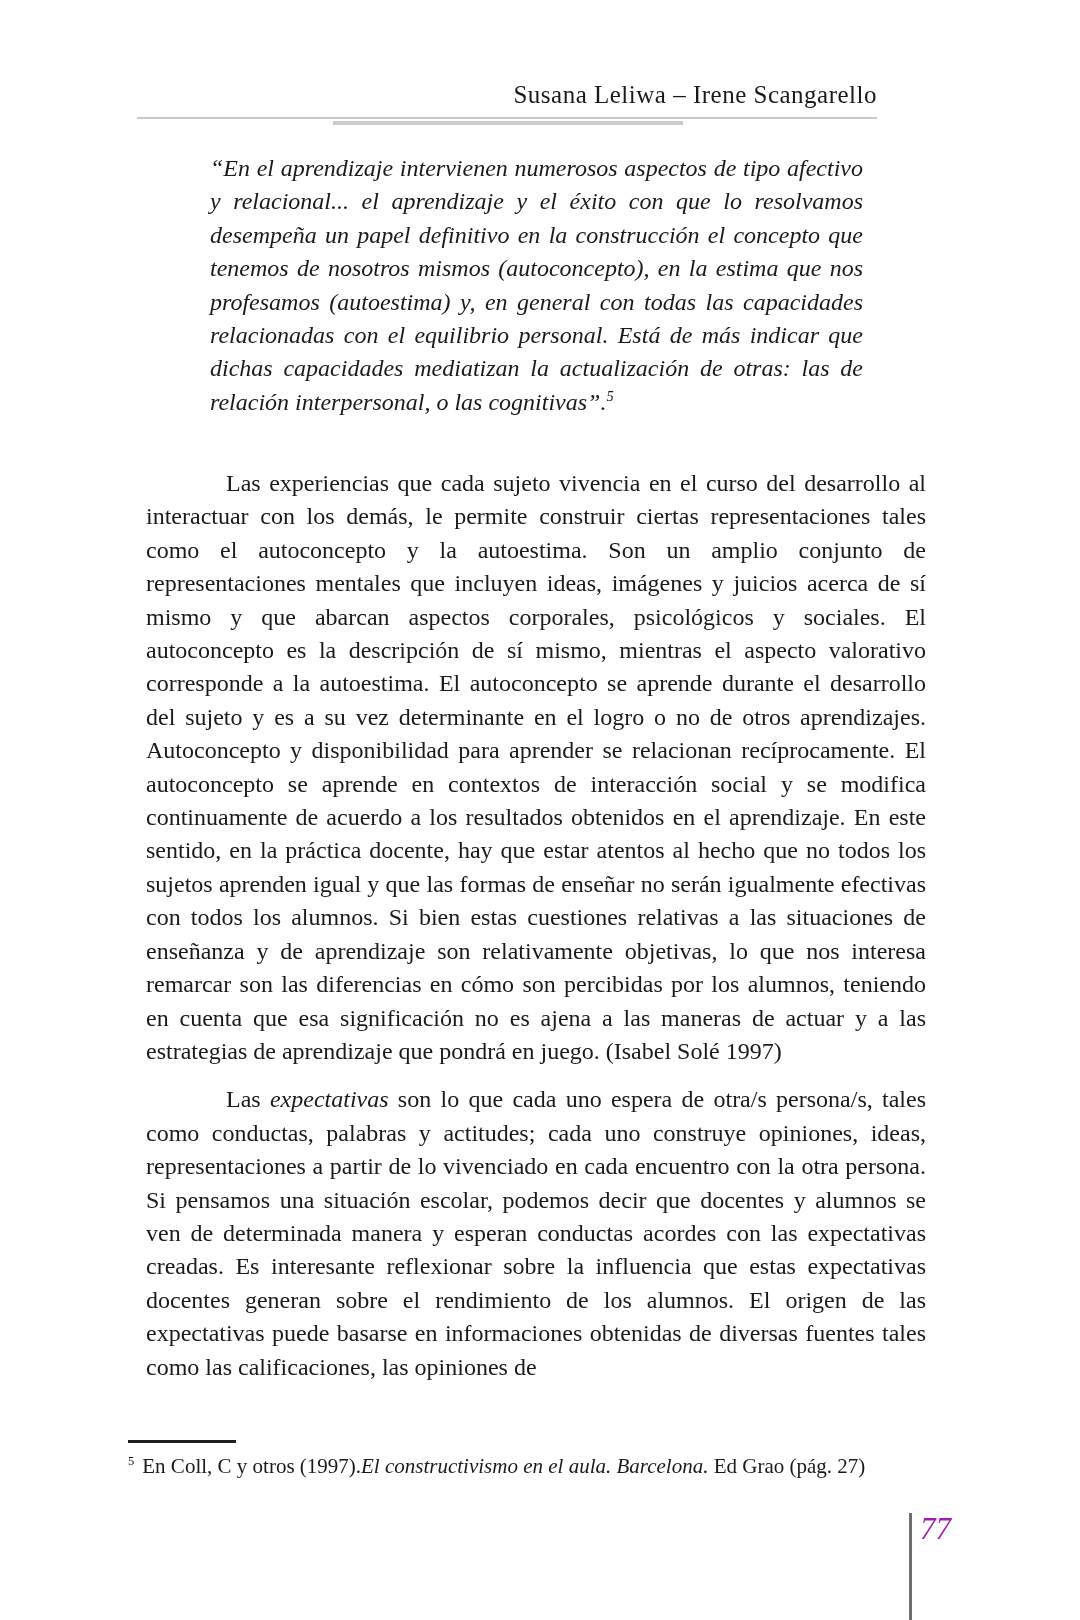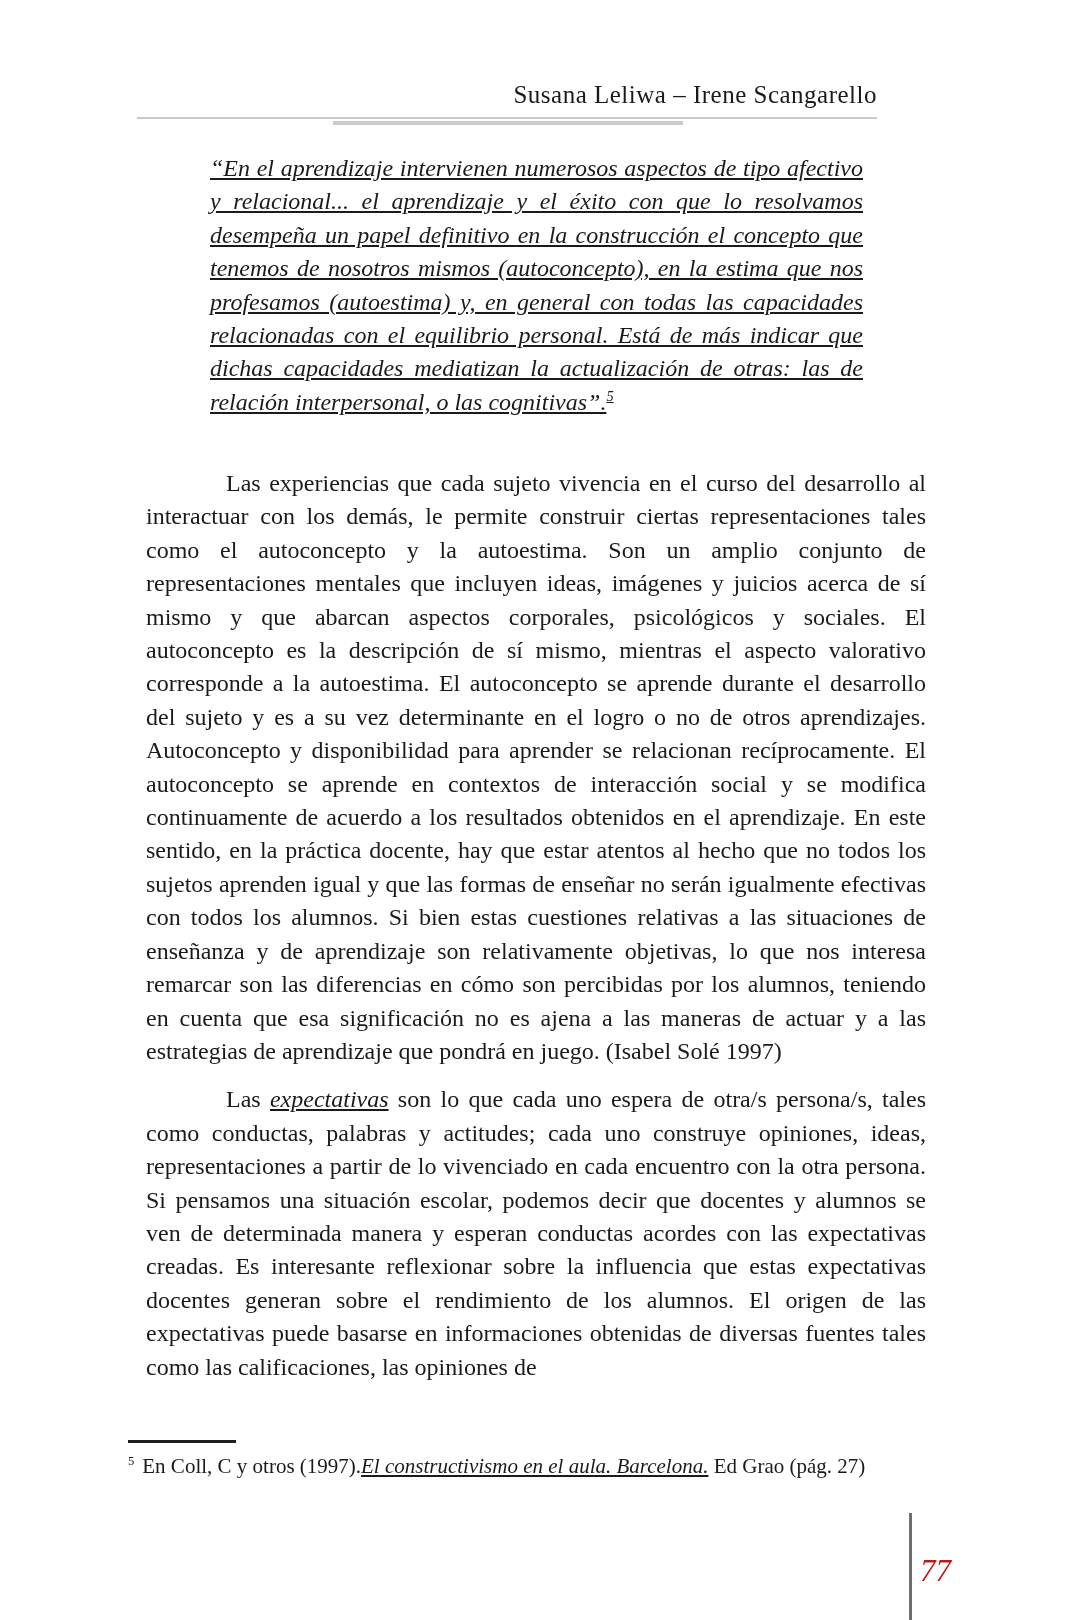--- a/index.html
+++ b/index.html
@@ -65,21 +65,20 @@
   }
   .body-text p {
     margin: 15px;
     text-indent: 80px;
   }
   .body-text p + p {
     margin-top: 9px;
   }
   .it {
     font-style: italic;
-    text-decoration: underline;
   }
   sup {
     font-size: 60%;
     line-height: 0;
     vertical-align: super;
   }
   
   .footnote {
     position: absolute;
     left: 128px;
@@ -102,23 +101,22 @@
     left: 909px;
     top: 1513px;
     height: 107px;
     border-left: 3px solid #6e6e6e;
     padding-left: 8px;
   }
   .pagenum {
     display: inline-block;
     font-size: 31px;
     font-style: italic;
-    color: #b91c1c;
+    color: #a21caf;
     line-height: 1.05;
-    margin-top: 42px;
   }
 </style>
 </head>
 <body>
 
 <div class="page">
 
   <header class="running-header">
     <span class="header-title">Susana Leliwa – Irene Scangarello</span>
   </header>

